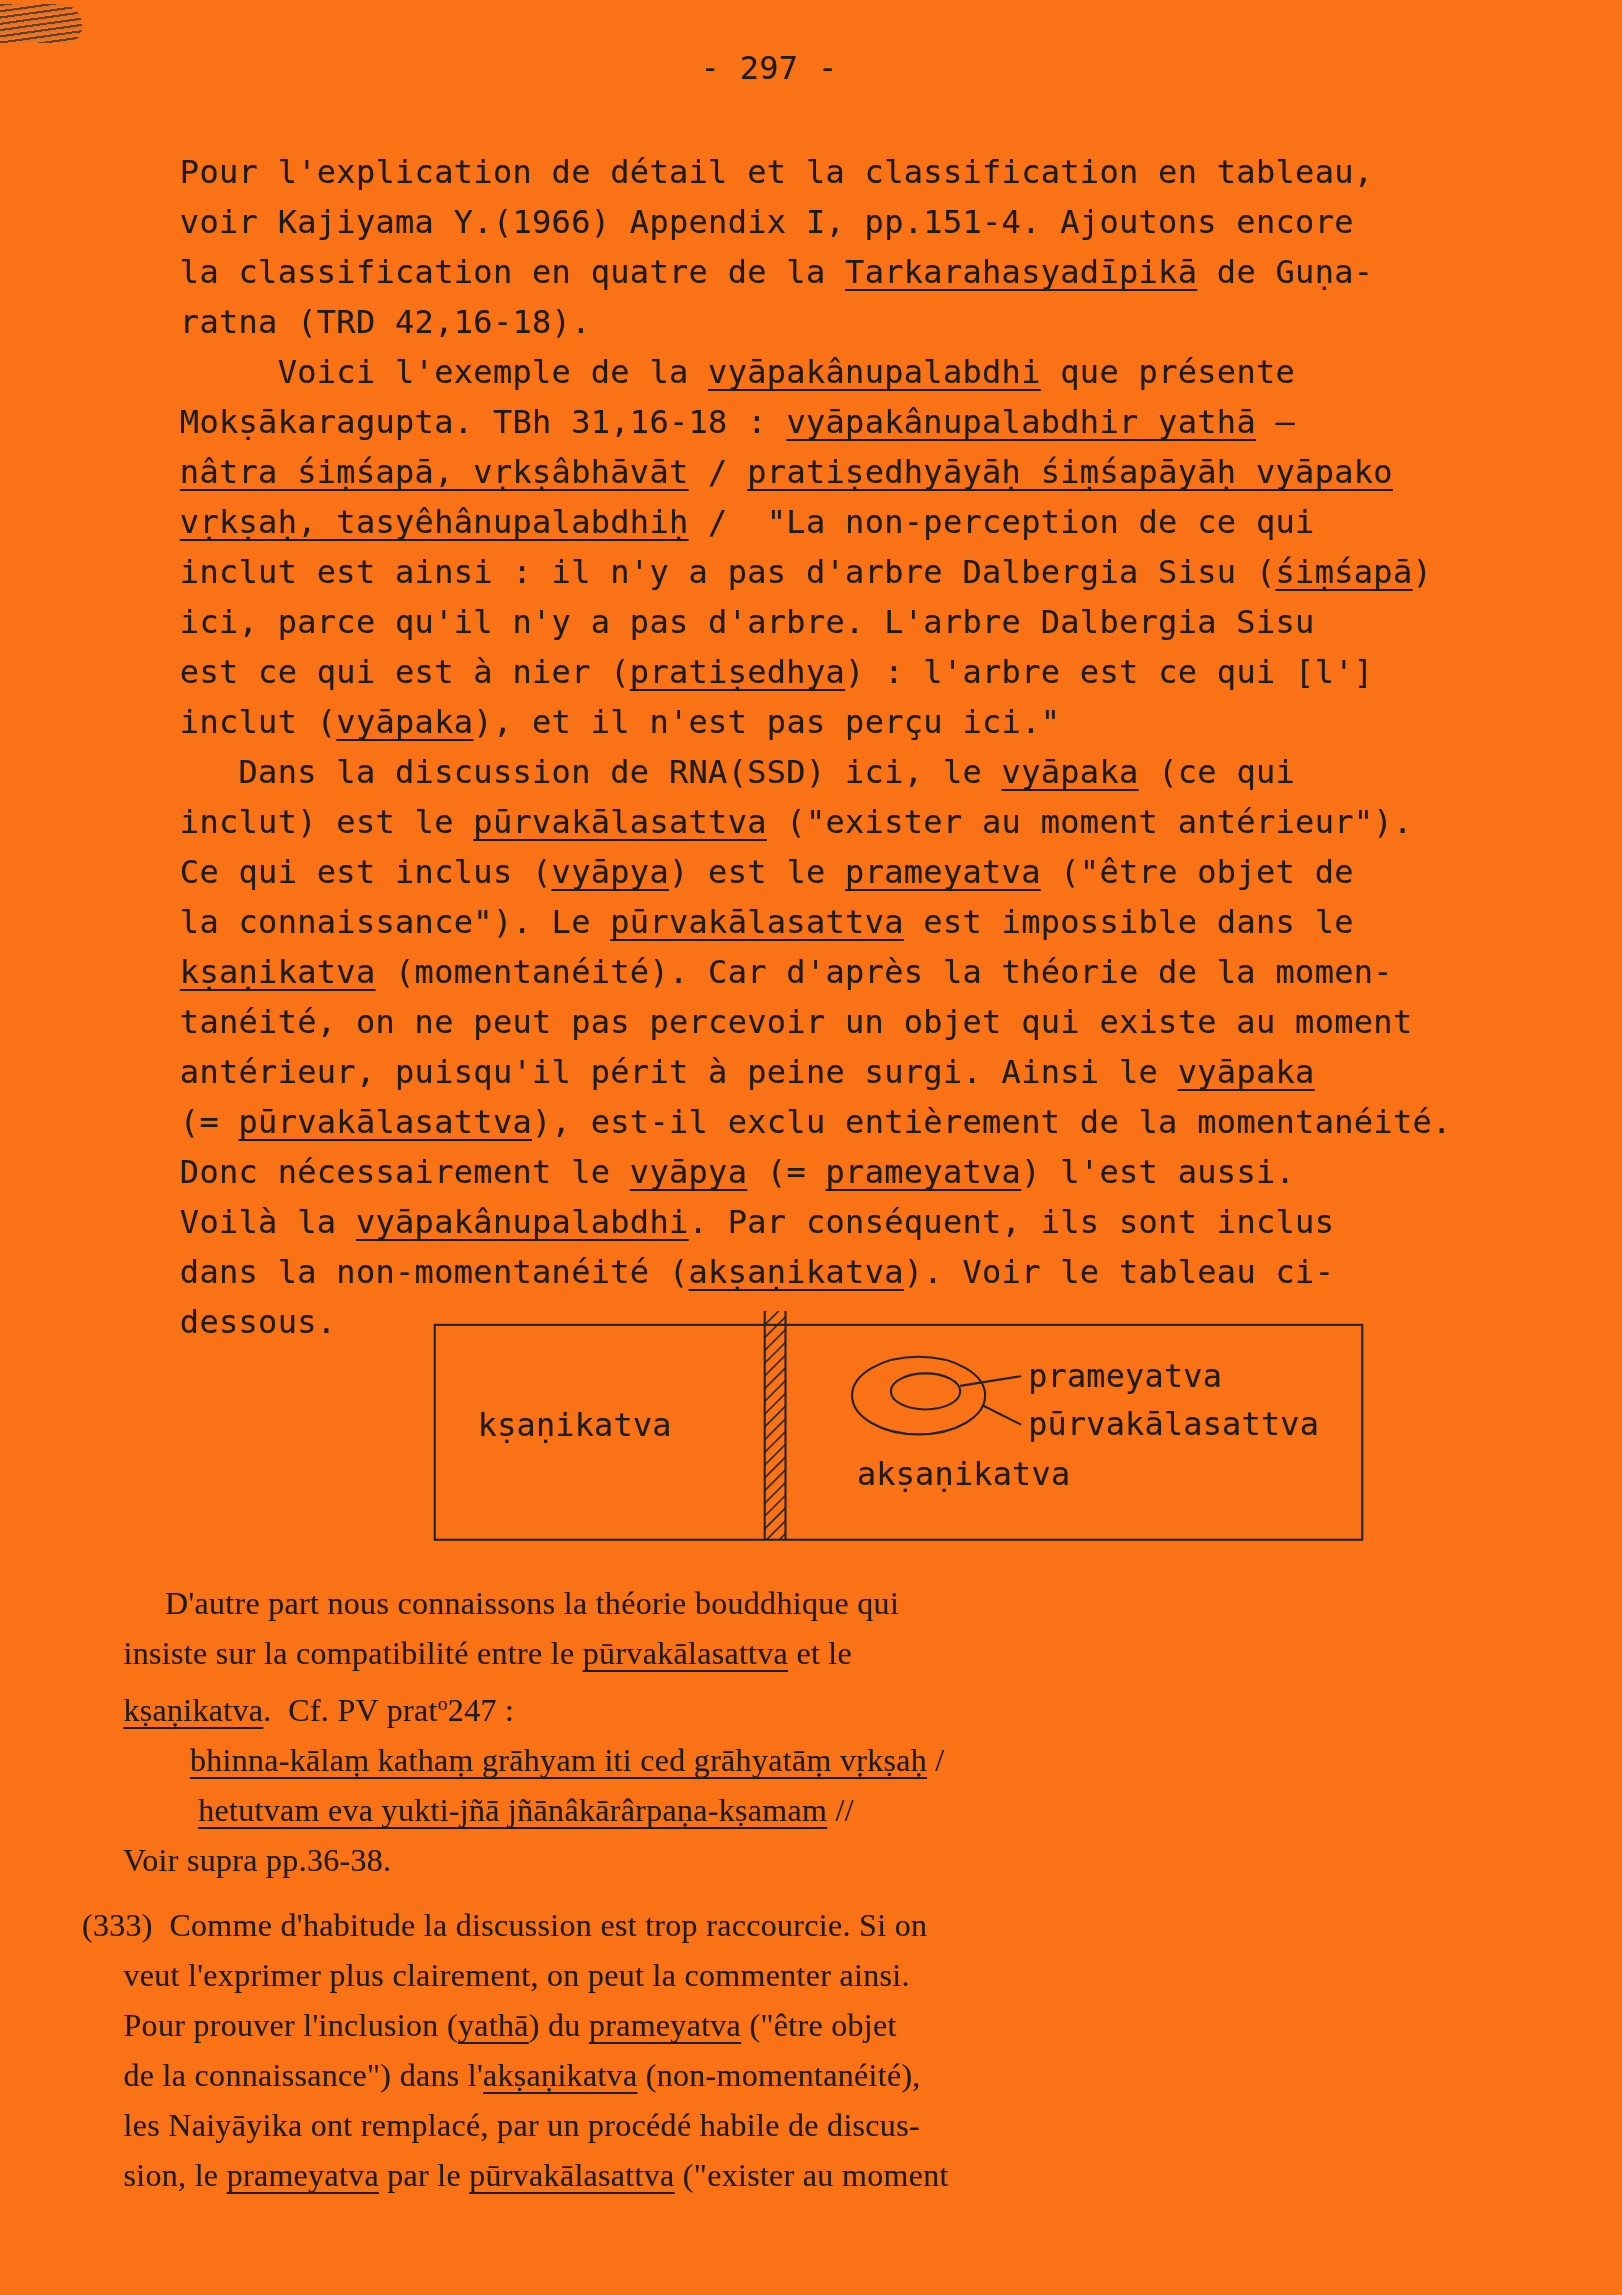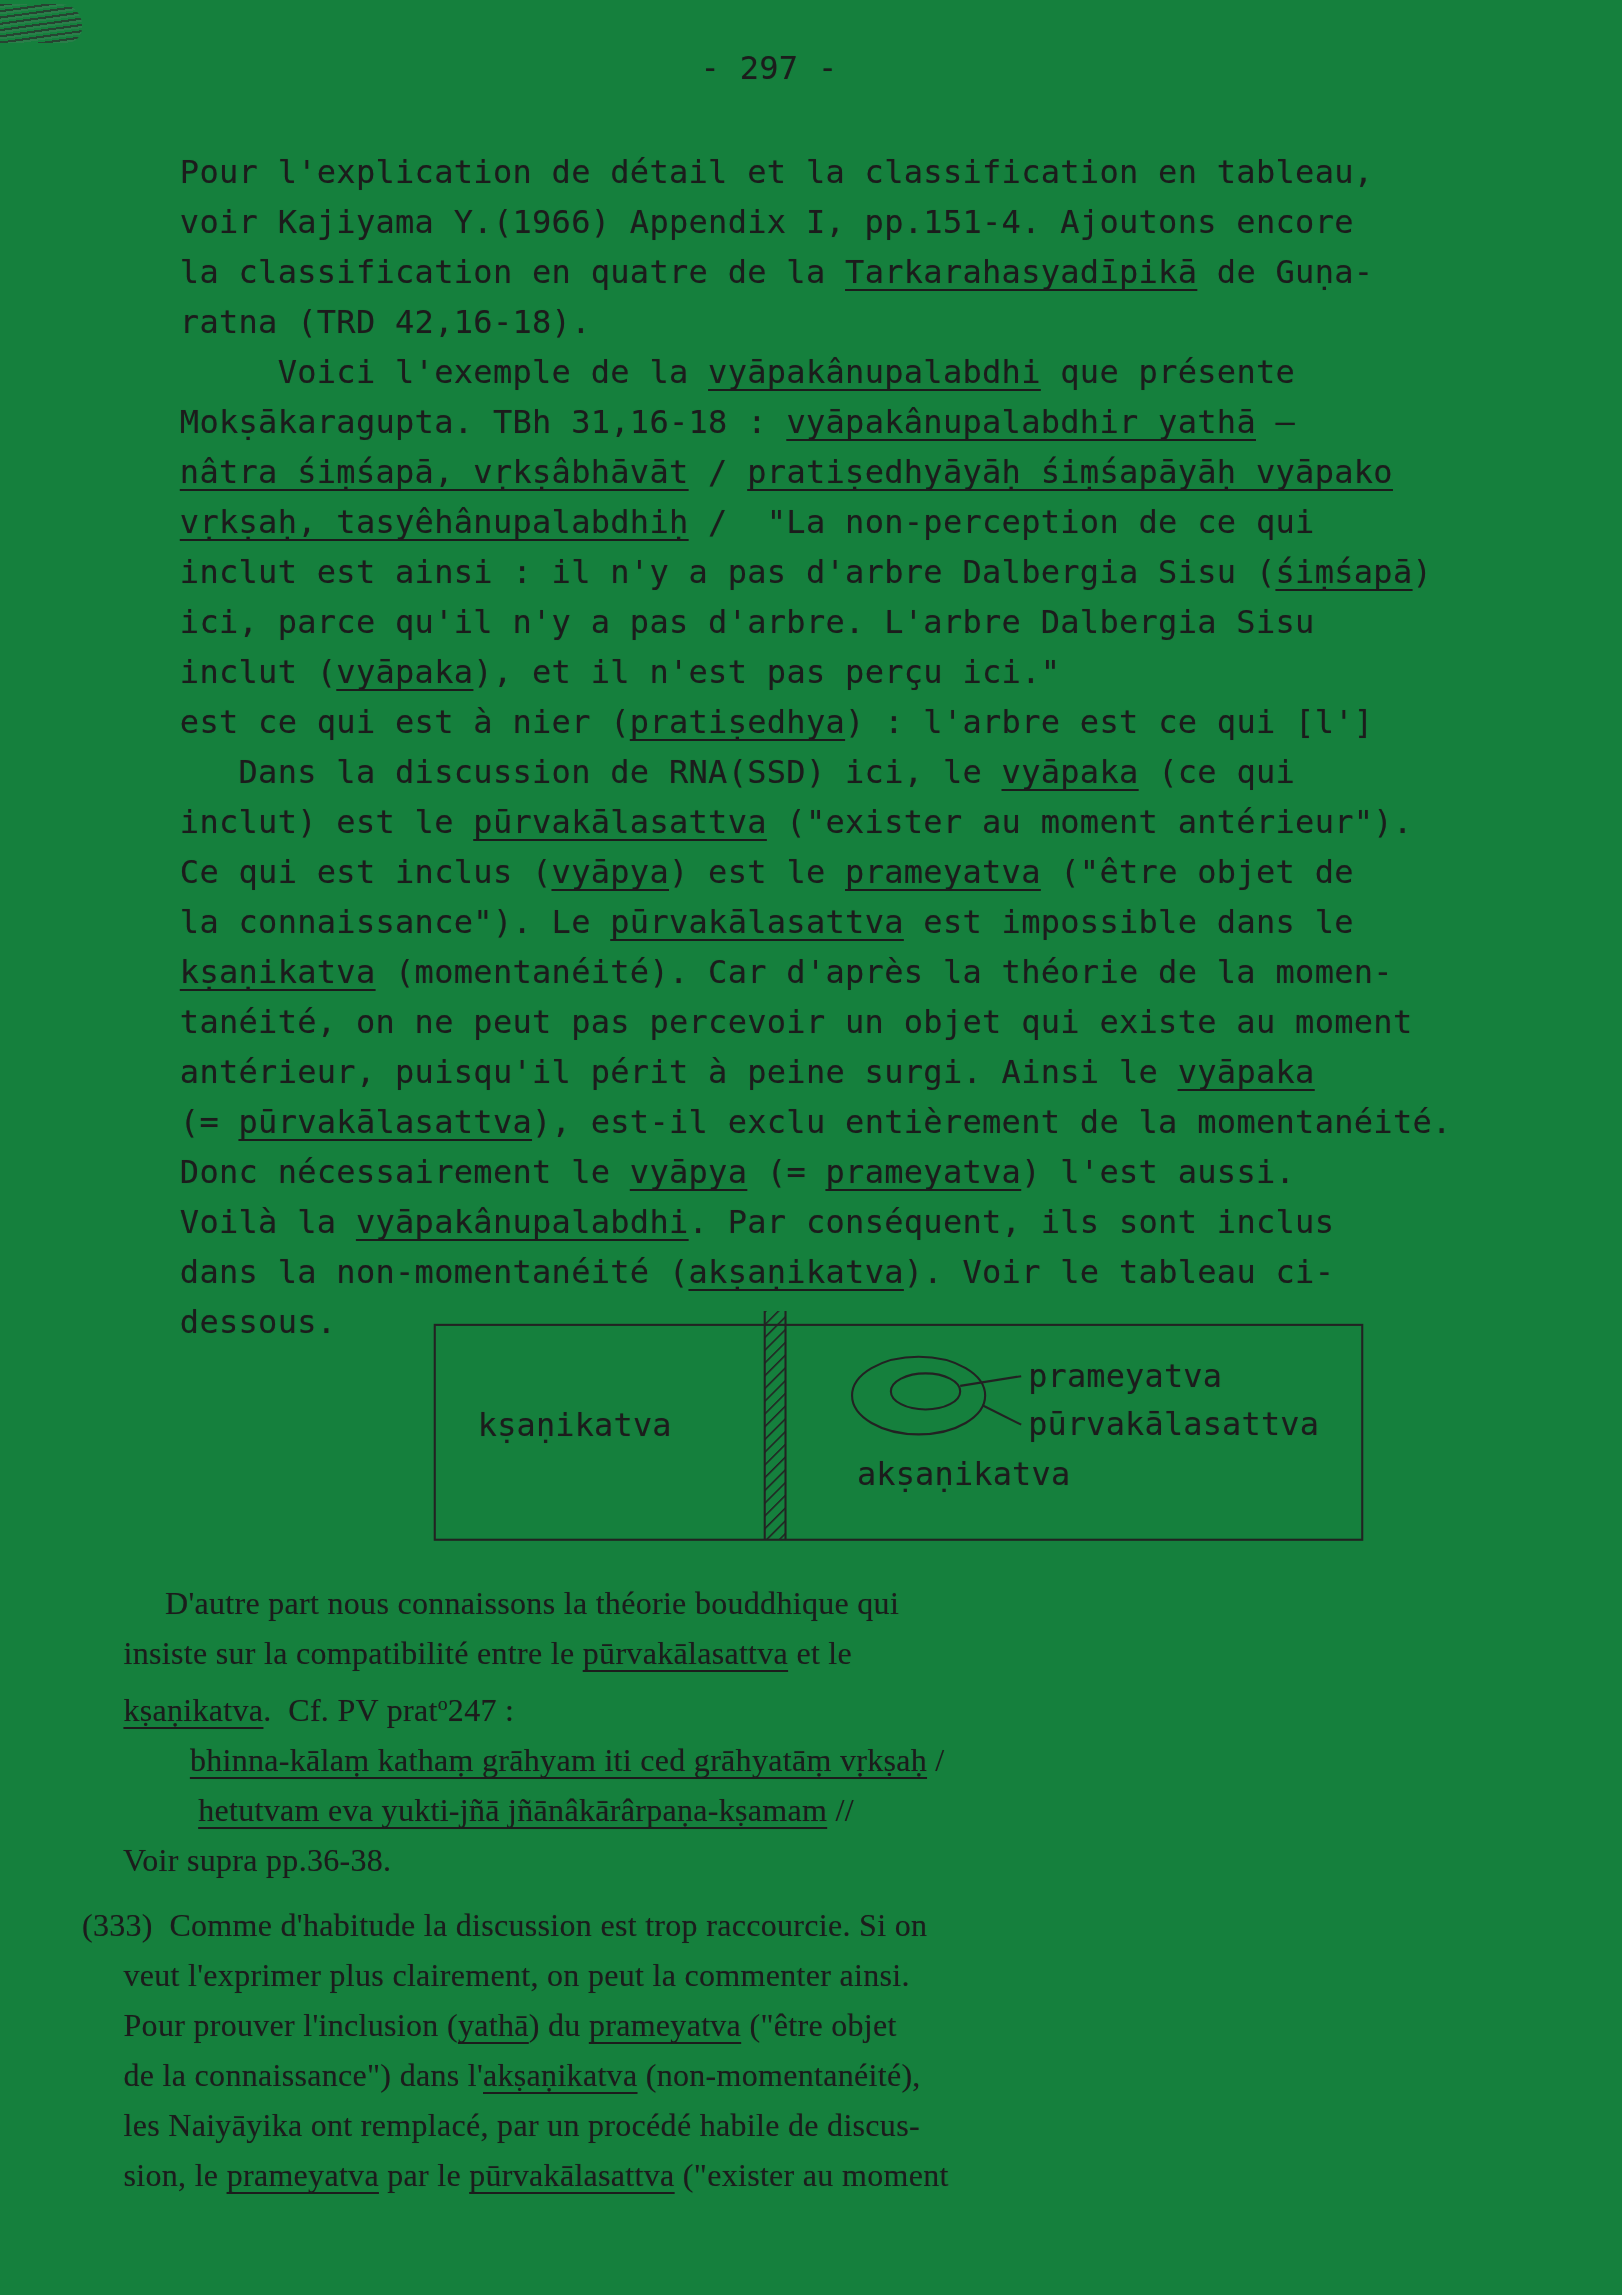--- a/index.html
+++ b/index.html
@@ -4,21 +4,21 @@
 <style>
   html, body { margin: 0; padding: 0; }
   body {
     width: 1623px; height: 2295px;
     background: #e9e7e2;
     font-family: "DejaVu Sans Mono", "Liberation Mono", monospace;
   }
   .page {
     position: relative;
     width: 1623px; height: 2295px;
-    background: #15803d;
+    background: #f97316;
     color: #1c1c1c;
     overflow: hidden;
     font-size: 32px;
     letter-spacing: 0.3px;
     text-shadow: 0 0 0.7px rgba(20,20,20,0.35);
   }
   .page-number {
     position: absolute;
     top: 49px; left: 769px;
     transform: translateX(-50%);
@@ -74,22 +74,22 @@
       <div class="line"><span>     Pour l'explication de détail et la classification en tableau,</span></div>
       <div class="line"><span>     voir Kajiyama Y.(1966) Appendix I, pp.151-4. Ajoutons encore</span></div>
       <div class="line"><span>     la classification en quatre de la </span><span class="u">Tarkarahasyadīpikā</span><span> de Guṇa-</span></div>
       <div class="line"><span>     ratna (TRD 42,16-18).</span></div>
       <div class="line"><span>          Voici l'exemple de la </span><span class="u">vyāpakânupalabdhi</span><span> que présente</span></div>
       <div class="line"><span>     Mokṣākaragupta. TBh 31,16-18 : </span><span class="u">vyāpakânupalabdhir yathā</span><span> —</span></div>
       <div class="line"><span>     </span><span class="u">nâtra śiṃśapā, vṛkṣâbhāvāt</span><span> / </span><span class="u">pratiṣedhyāyāḥ śiṃśapāyāḥ vyāpako</span></div>
       <div class="line"><span>     </span><span class="u">vṛkṣaḥ, tasyêhânupalabdhiḥ</span><span> /  "La non-perception de ce qui</span></div>
       <div class="line"><span>     inclut est ainsi : il n'y a pas d'arbre Dalbergia Sisu (</span><span class="u">śiṃśapā</span><span>)</span></div>
       <div class="line"><span>     ici, parce qu'il n'y a pas d'arbre. L'arbre Dalbergia Sisu</span></div>
+      <div class="line"><span>     est ce qui est à nier (</span><span class="u">pratiṣedhya</span><span>) : l'arbre est ce qui [l']</span></div>
       <div class="line"><span>     inclut (</span><span class="u">vyāpaka</span><span>), et il n'est pas perçu ici."</span></div>
-      <div class="line"><span>     est ce qui est à nier (</span><span class="u">pratiṣedhya</span><span>) : l'arbre est ce qui [l']</span></div>
       <div class="line"><span>        Dans la discussion de RNA(SSD) ici, le </span><span class="u">vyāpaka</span><span> (ce qui</span></div>
       <div class="line"><span>     inclut) est le </span><span class="u">pūrvakālasattva</span><span> ("exister au moment antérieur").</span></div>
       <div class="line"><span>     Ce qui est inclus (</span><span class="u">vyāpya</span><span>) est le </span><span class="u">prameyatva</span><span> ("être objet de</span></div>
       <div class="line"><span>     la connaissance"). Le </span><span class="u">pūrvakālasattva</span><span> est impossible dans le</span></div>
       <div class="line"><span>     </span><span class="u">kṣaṇikatva</span><span> (momentanéité). Car d'après la théorie de la momen-</span></div>
       <div class="line"><span>     tanéité, on ne peut pas percevoir un objet qui existe au moment</span></div>
       <div class="line"><span>     antérieur, puisqu'il périt à peine surgi. Ainsi le </span><span class="u">vyāpaka</span></div>
       <div class="line"><span>     (= </span><span class="u">pūrvakālasattva</span><span>), est-il exclu entièrement de la momentanéité.</span></div>
       <div class="line"><span>     Donc nécessairement le </span><span class="u">vyāpya</span><span> (= </span><span class="u">prameyatva</span><span>) l'est aussi.</span></div>
       <div class="line"><span>     Voilà la </span><span class="u">vyāpakânupalabdhi</span><span>. Par conséquent, ils sont inclus</span></div>

